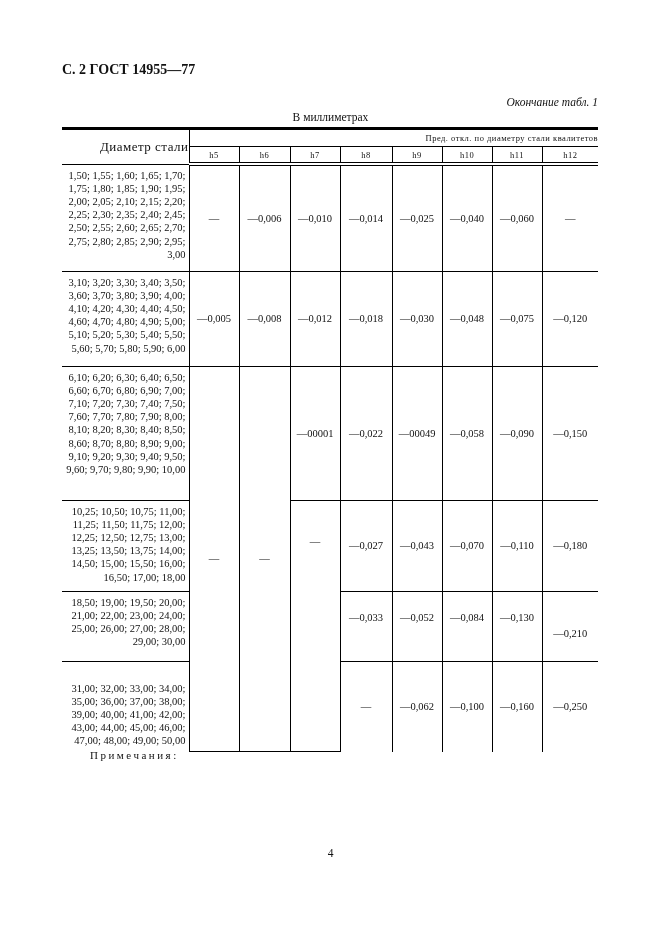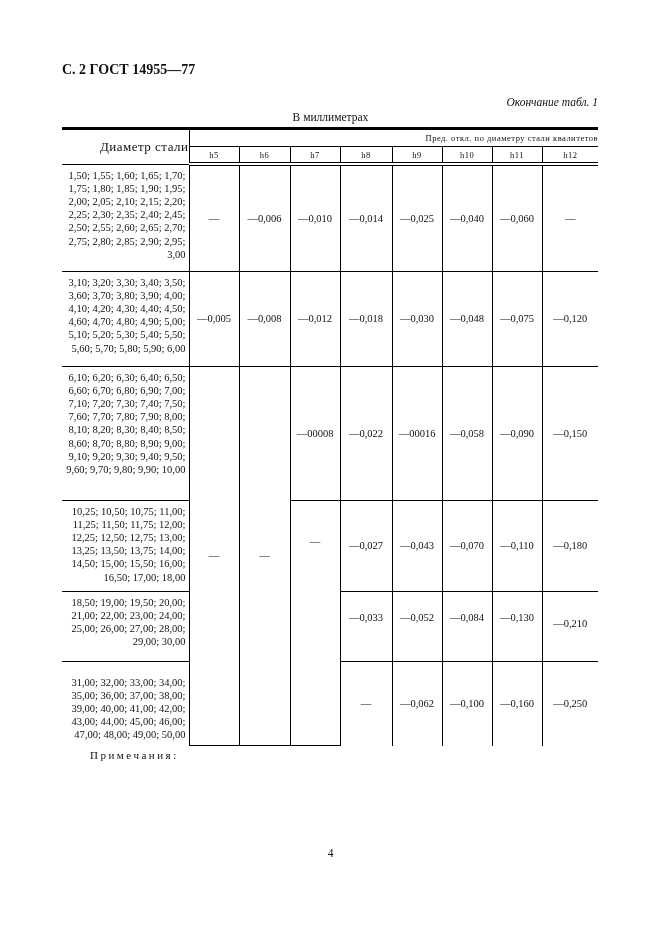--- a/index.html
+++ b/index.html
@@ -92,23 +92,23 @@
       <td class="val">—0,030</td>
       <td class="val">—0,048</td>
       <td class="val">—0,075</td>
       <td class="val lastcol">—0,120</td>
     </tr>
 
     <tr style="height:134px;">
       <td class="diam">6,10; 6,20; 6,30; 6,40; 6,50; 6,60; 6,70; 6,80; 6,90; 7,00; 7,10; 7,20; 7,30; 7,40; 7,50; 7,60; 7,70; 7,80; 7,90; 8,00; 8,10; 8,20; 8,30; 8,40; 8,50; 8,60; 8,70; 8,80; 8,90; 9,00; 9,10; 9,20; 9,30; 9,40; 9,50; 9,60; 9,70; 9,80; 9,90; 10,00</td>
       <td class="val" rowspan="4">—</td>
       <td class="val" rowspan="4">—</td>
-      <td class="val">—00008</td>
+      <td class="val">—00001</td>
       <td class="val">—0,022</td>
-      <td class="val">—00016</td>
+      <td class="val">—00049</td>
       <td class="val">—0,058</td>
       <td class="val">—0,090</td>
       <td class="val lastcol">—0,150</td>
     </tr>
 
     <tr style="height:91px;">
       <td class="diam">10,25; 10,50; 10,75; 11,00; 11,25; 11,50; 11,75; 12,00; 12,25; 12,50; 12,75; 13,00; 13,25; 13,50; 13,75; 14,00; 14,50; 15,00; 15,50; 16,00; 16,50; 17,00; 18,00</td>
       <td class="val" rowspan="3" style="vertical-align:top; padding-top:35px;">—</td>
       <td class="val">—0,027</td>
       <td class="val">—0,043</td>
@@ -116,25 +116,25 @@
       <td class="val">—0,110</td>
       <td class="val lastcol">—0,180</td>
     </tr>
 
     <tr style="height:70px;">
       <td class="diam">18,50; 19,00; 19,50; 20,00; 21,00; 22,00; 23,00; 24,00; 25,00; 26,00; 27,00; 28,00; 29,00; 30,00</td>
       <td class="val" style="vertical-align:top; padding-top:20px;">—0,033</td>
       <td class="val" style="vertical-align:top; padding-top:20px;">—0,052</td>
       <td class="val" style="vertical-align:top; padding-top:20px;">—0,084</td>
       <td class="val" style="vertical-align:top; padding-top:20px;">—0,130</td>
-      <td class="val lastcol" style="vertical-align:top; padding-top:26px;">—0,210</td>
+      <td class="val lastcol" style="vertical-align:top; padding-top:36px;">—0,210</td>
     </tr>
 
     <tr style="height:78px;">
-      <td class="diam" style="padding-top:14px;">31,00; 32,00; 33,00; 34,00; 35,00; 36,00; 37,00; 38,00; 39,00; 40,00; 41,00; 42,00; 43,00; 44,00; 45,00; 46,00; 47,00; 48,00; 49,00; 50,00</td>
+      <td class="diam" style="padding-top:20px;">31,00; 32,00; 33,00; 34,00; 35,00; 36,00; 37,00; 38,00; 39,00; 40,00; 41,00; 42,00; 43,00; 44,00; 45,00; 46,00; 47,00; 48,00; 49,00; 50,00</td>
       <td class="val">—</td>
       <td class="val">—0,062</td>
       <td class="val">—0,100</td>
       <td class="val">—0,160</td>
       <td class="val lastcol">—0,250</td>
     </tr>
   </tbody>
 </table>
 
 <div class="notes">

